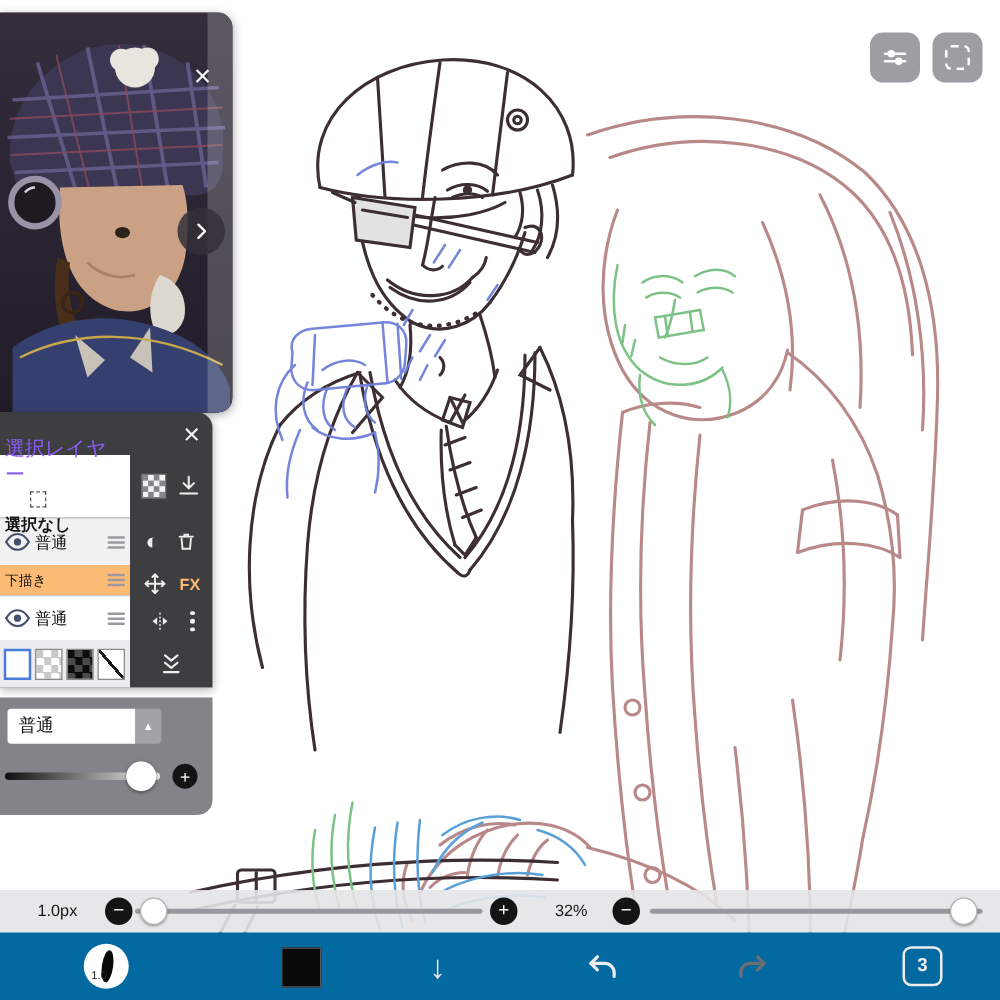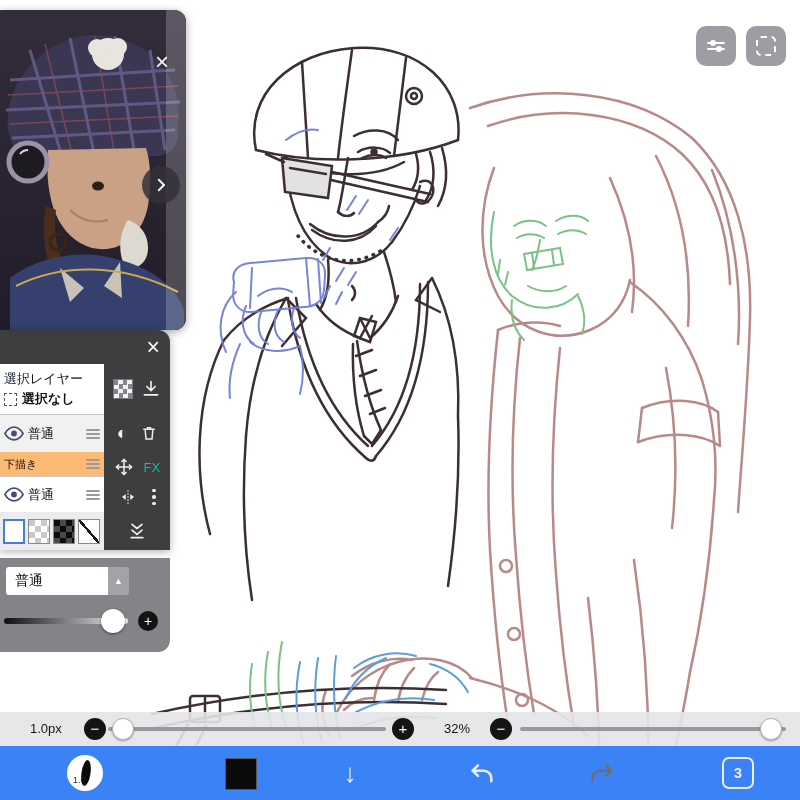--- a/index.html
+++ b/index.html
@@ -21,41 +21,41 @@
   
   .layer-panel{position:absolute;left:0;top:330px;width:170px;background:rgba(54,54,56,.96);
                border-radius:0 12px 0 0;box-shadow:0 2px 8px rgba(0,0,0,.3);}
   .lp-header{position:relative;height:34px;}
   .lp-close{position:absolute;right:10px;top:3px;color:#f5f5f5;font-size:23px;line-height:28px;cursor:pointer;}
   .lp-body{display:flex;}
   .lp-left{width:104px;}
   .lp-right{width:66px;display:flex;flex-direction:column;align-items:stretch;}
   .lrow{display:flex;align-items:center;box-sizing:border-box;padding:0 4px;gap:4px;}
   .row-a{height:50px;background:#fff;flex-direction:column;align-items:flex-start;justify-content:center;gap:2px;}
-  .row-a .t1{font-size:13px;color:#0f172a;}
-  .row-a .t2{display:flex;align-items:center;gap:5px;font-size:13px;color:#111;font-weight:bold;}
+  .row-a .t1{font-size:16px;color:#8b5cf6;}
+  .row-a .t2{display:flex;align-items:center;gap:5px;font-size:13px;color:#111;font-weight:bold;flex-direction:column;}
   .dash-ico{width:13px;height:13px;border:1.5px dashed #555;box-sizing:border-box;}
   .row-b{height:38px;background:#f1f1f2;border-top:1px solid #c9c9c9;}
   .row-c{height:24px;background:#fdba74;font-size:11px;color:#222;}
   .row-d{height:36px;background:#ffffff;border-top:1px solid #c9c9c9;}
   .row-e{height:38px;background:#ececee;gap:3px;padding-left:3px;}
   .lname{font-size:13px;color:#111;flex:1;}
   .burger{width:14px;height:10px;display:flex;flex-direction:column;justify-content:space-between;}
   .burger i{display:block;height:2px;background:#9a9a9e;border-radius:1px;}
   .eye{width:20px;height:15px;flex:0 0 auto;}
   .sw{width:25px;height:25px;box-sizing:border-box;border:1px solid #8a8a8a;background:#fff;}
   .sw.sel{border:2px solid #4a7bd8;}
   .sw.chk-l{background:conic-gradient(#fff 0 25%,#c9c9c9 0 50%,#fff 0 75%,#c9c9c9 0) 0 0/12px 12px;}
   .sw.chk-d{background:conic-gradient(#4a4a4a 0 25%,#0c0c0c 0 50%,#4a4a4a 0 75%,#0c0c0c 0) 0 0/12px 12px;}
   .sw.diag{background:linear-gradient(to top right,#fff 46%,#1a1a1a 46% 54%,#fff 54%);}
   .rrow{display:flex;align-items:center;justify-content:space-evenly;}
   .rr1{height:50px;}.rr2{height:38px;}.rr3{height:30px;}.rr4{height:30px;}.rr5{height:38px;}
   .chk-ico{width:18px;height:18px;background:conic-gradient(#f2f2f2 0 25%,#85858c 0 50%,#f2f2f2 0 75%,#85858c 0) 0 0/9px 9px;border:1px solid #777;}
   .half-ico{color:#f0f0f0;font-size:18px;line-height:18px;}
-  .fx{color:#14b8a6;font-weight:normal;font-size:13px;}
+  .fx{color:#fdba74;font-weight:bold;font-size:13px;}
   .vdots{display:flex;flex-direction:column;gap:3px;}
   .vdots i{width:3.5px;height:3.5px;border-radius:50%;background:#f0f0f0;}
 
   
   .sub-panel{position:absolute;left:0;top:558px;width:170px;height:94px;background:rgba(96,96,102,.78);
              border-radius:0 0 12px 0;}
   .blend-row{position:absolute;left:6px;top:9px;display:flex;}
   .blend-field{width:102px;height:28px;background:#fff;border-radius:3px 0 0 3px;font-size:14px;color:#111;
                display:flex;align-items:center;padding-left:9px;box-sizing:border-box;}
   .blend-up{width:21px;height:28px;background:#a2a2a8;border-radius:0 3px 3px 0;display:flex;align-items:center;
@@ -70,21 +70,21 @@
   
   .zoom-strip{position:absolute;left:0;top:712px;width:800px;height:34px;background:rgba(228,228,231,.9);}
   .zs-label{position:absolute;top:0;height:34px;line-height:34px;font-size:13px;color:#151515;}
   .zs-btn{position:absolute;top:6px;width:22px;height:22px;border-radius:50%;background:#141414;color:#fff;
           font-size:15px;line-height:22px;text-align:center;cursor:pointer;}
   .zs-track{position:absolute;top:15px;height:4px;border-radius:2px;background:#98989e;}
   .zs-knob{position:absolute;top:6px;width:22px;height:22px;border-radius:50%;background:#fff;
            border:1px solid #b5b5b5;box-sizing:border-box;box-shadow:0 1px 2px rgba(0,0,0,.35);cursor:pointer;}
 
   
-  .toolbar{position:absolute;left:0;top:746px;width:800px;height:54px;background:#3b82f6;}
+  .toolbar{position:absolute;left:0;top:746px;width:800px;height:54px;background:#0369a1;}
   .brush-prev{position:absolute;left:67px;top:9px;width:36px;height:36px;border-radius:50%;background:#fff;cursor:pointer;}
   .brush-badge{position:absolute;left:6px;top:20px;font-size:9px;color:#222;}
   .color-swatch{position:absolute;left:225px;top:12px;width:30px;height:30px;background:#0a0a0a;border:1px solid #575757;cursor:pointer;}
   .dl-arrow{position:absolute;left:330px;top:0;width:40px;height:54px;color:#ededed;font-size:26px;line-height:54px;
             text-align:center;cursor:pointer;}
   .tb-ico{position:absolute;top:13px;width:28px;height:28px;cursor:pointer;}
   .layers-btn{position:absolute;left:722px;top:11px;width:32px;height:32px;border:2px solid #ededed;border-radius:7px;
               box-sizing:border-box;color:#ededed;font-size:15px;font-weight:bold;text-align:center;line-height:28px;cursor:pointer;}
 
   

